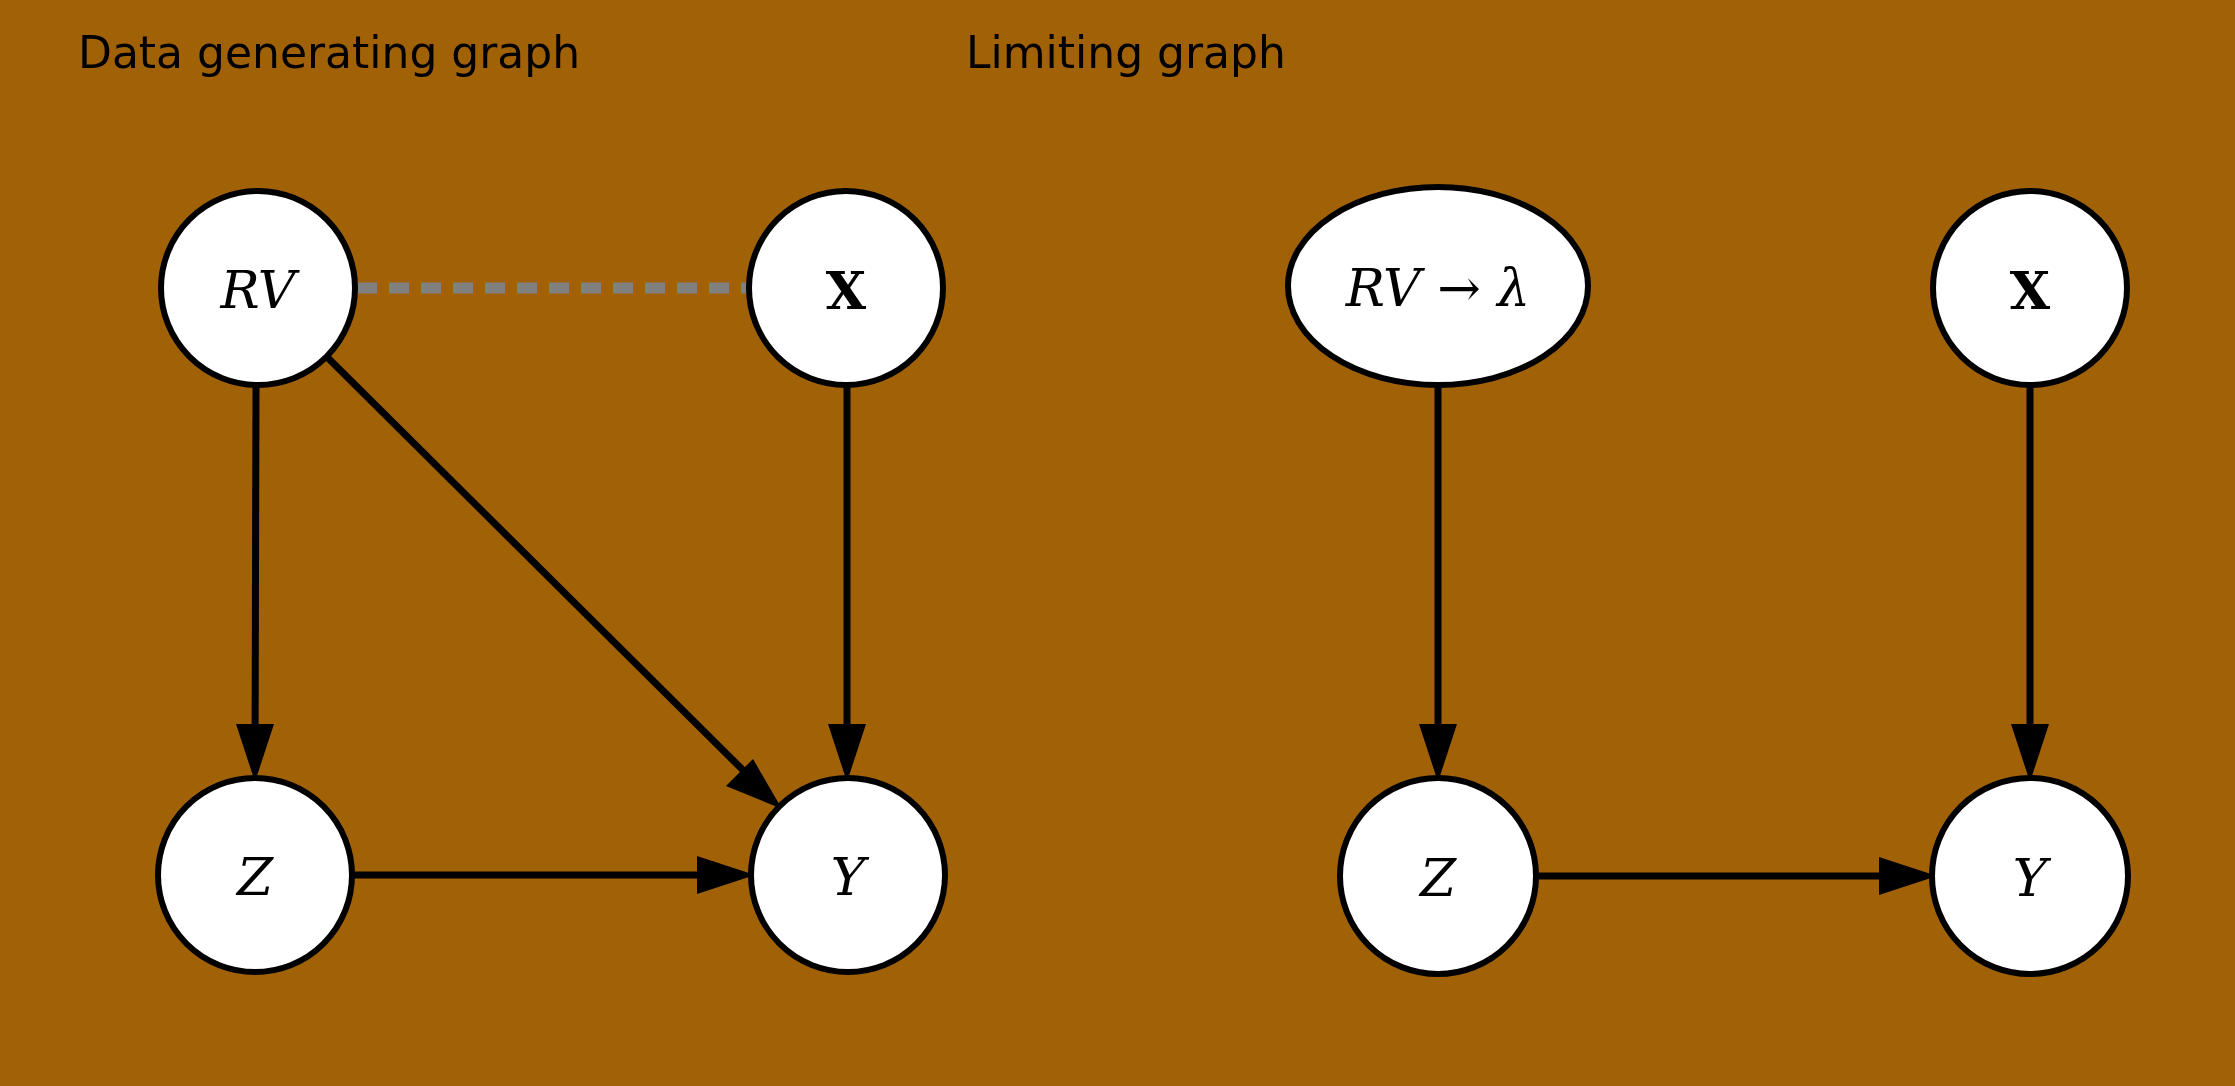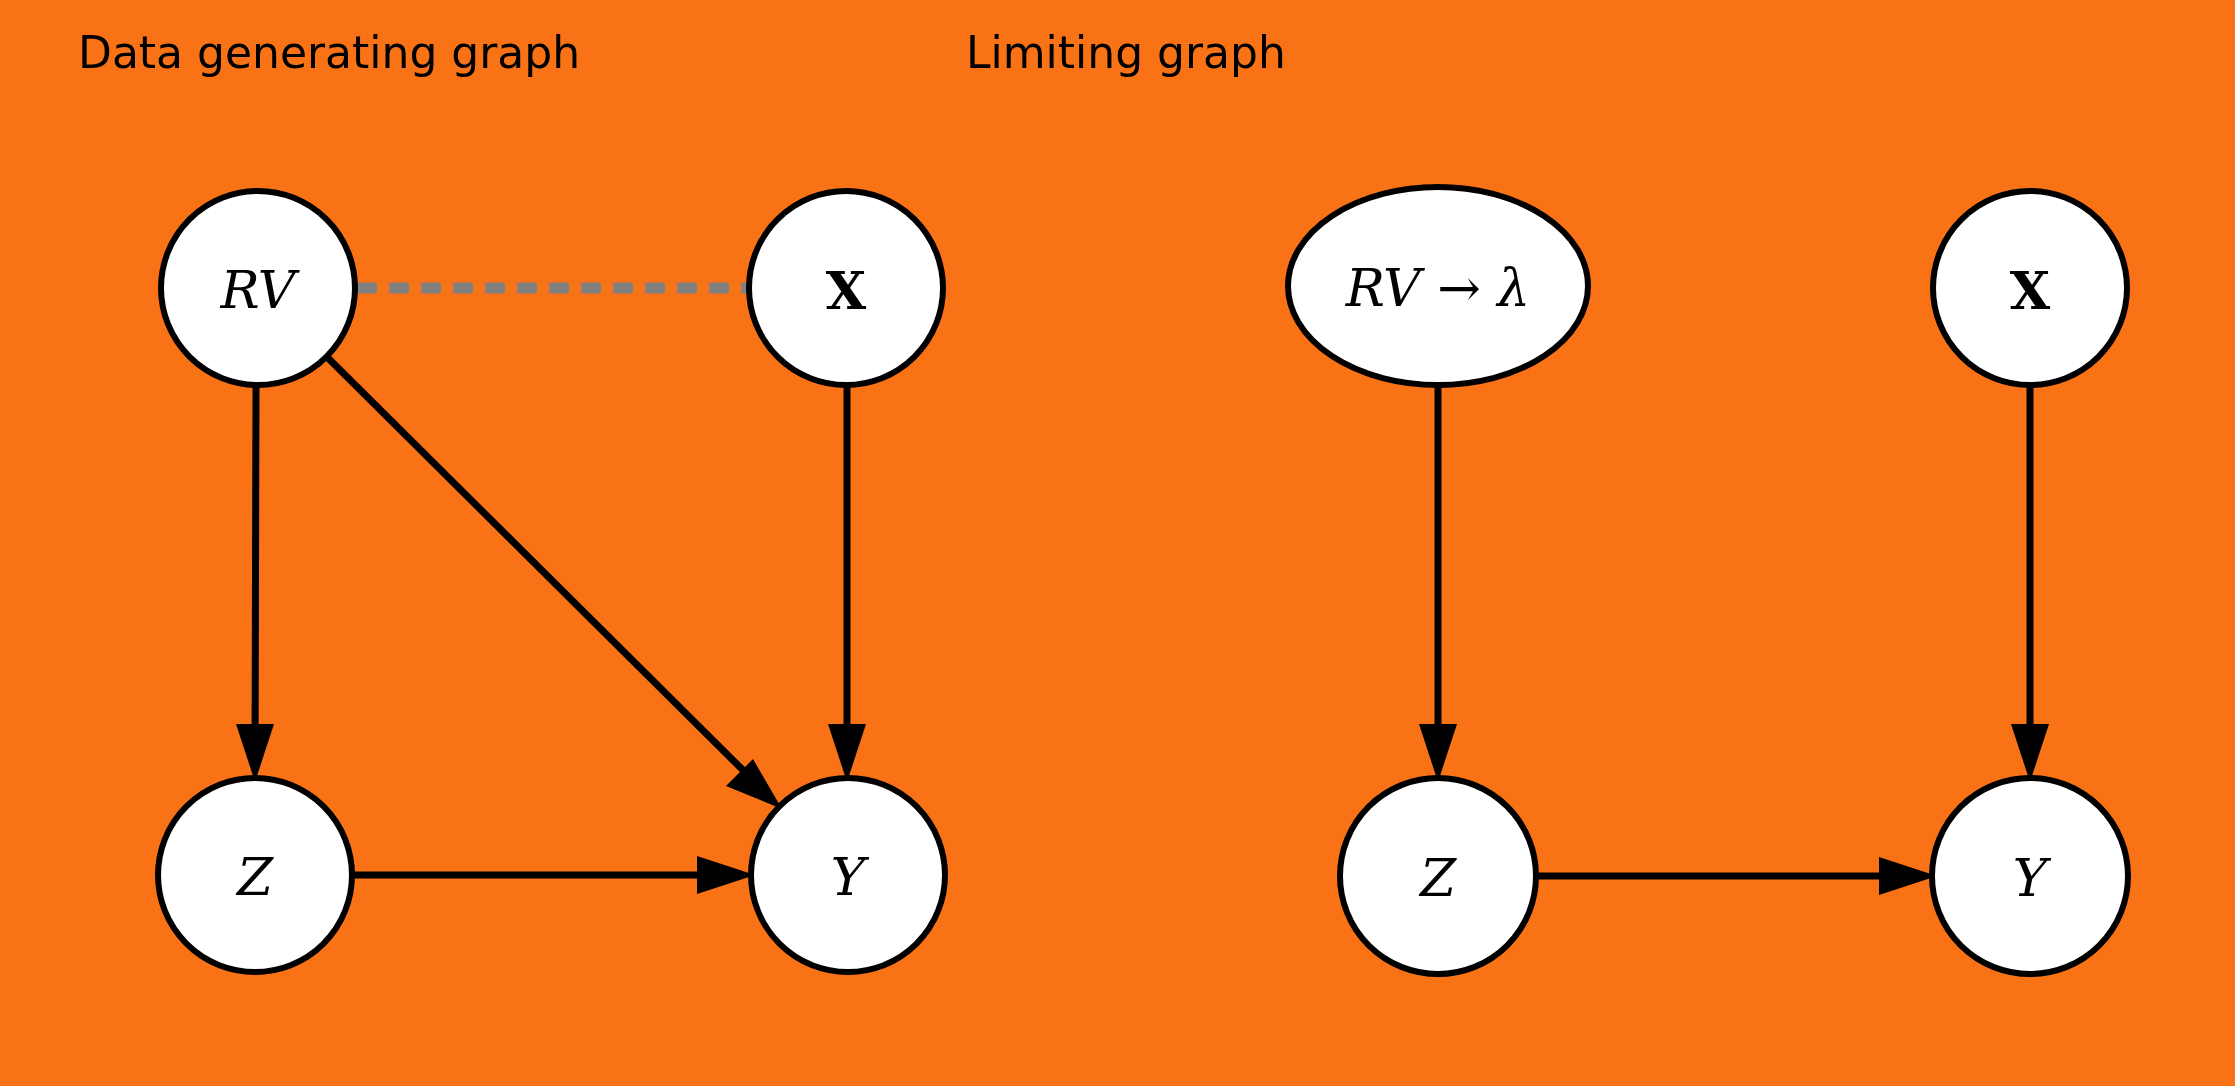--- a/index.html
+++ b/index.html
@@ -7,21 +7,21 @@
     padding: 0;
     background: #ffffff;
   }
   body {
     font-family: "DejaVu Sans", sans-serif;
   }
   #canvas {
     position: relative;
     width: 2235px;
     height: 1086px;
-    background: #f97316;
+    background: #a16207;
     overflow: hidden;
   }
   #figure-svg {
     display: block;
     width: 2235px;
     height: 1086px;
   }
   .panel-title {
     font-family: "DejaVu Sans", sans-serif;
     font-size: 44px;

